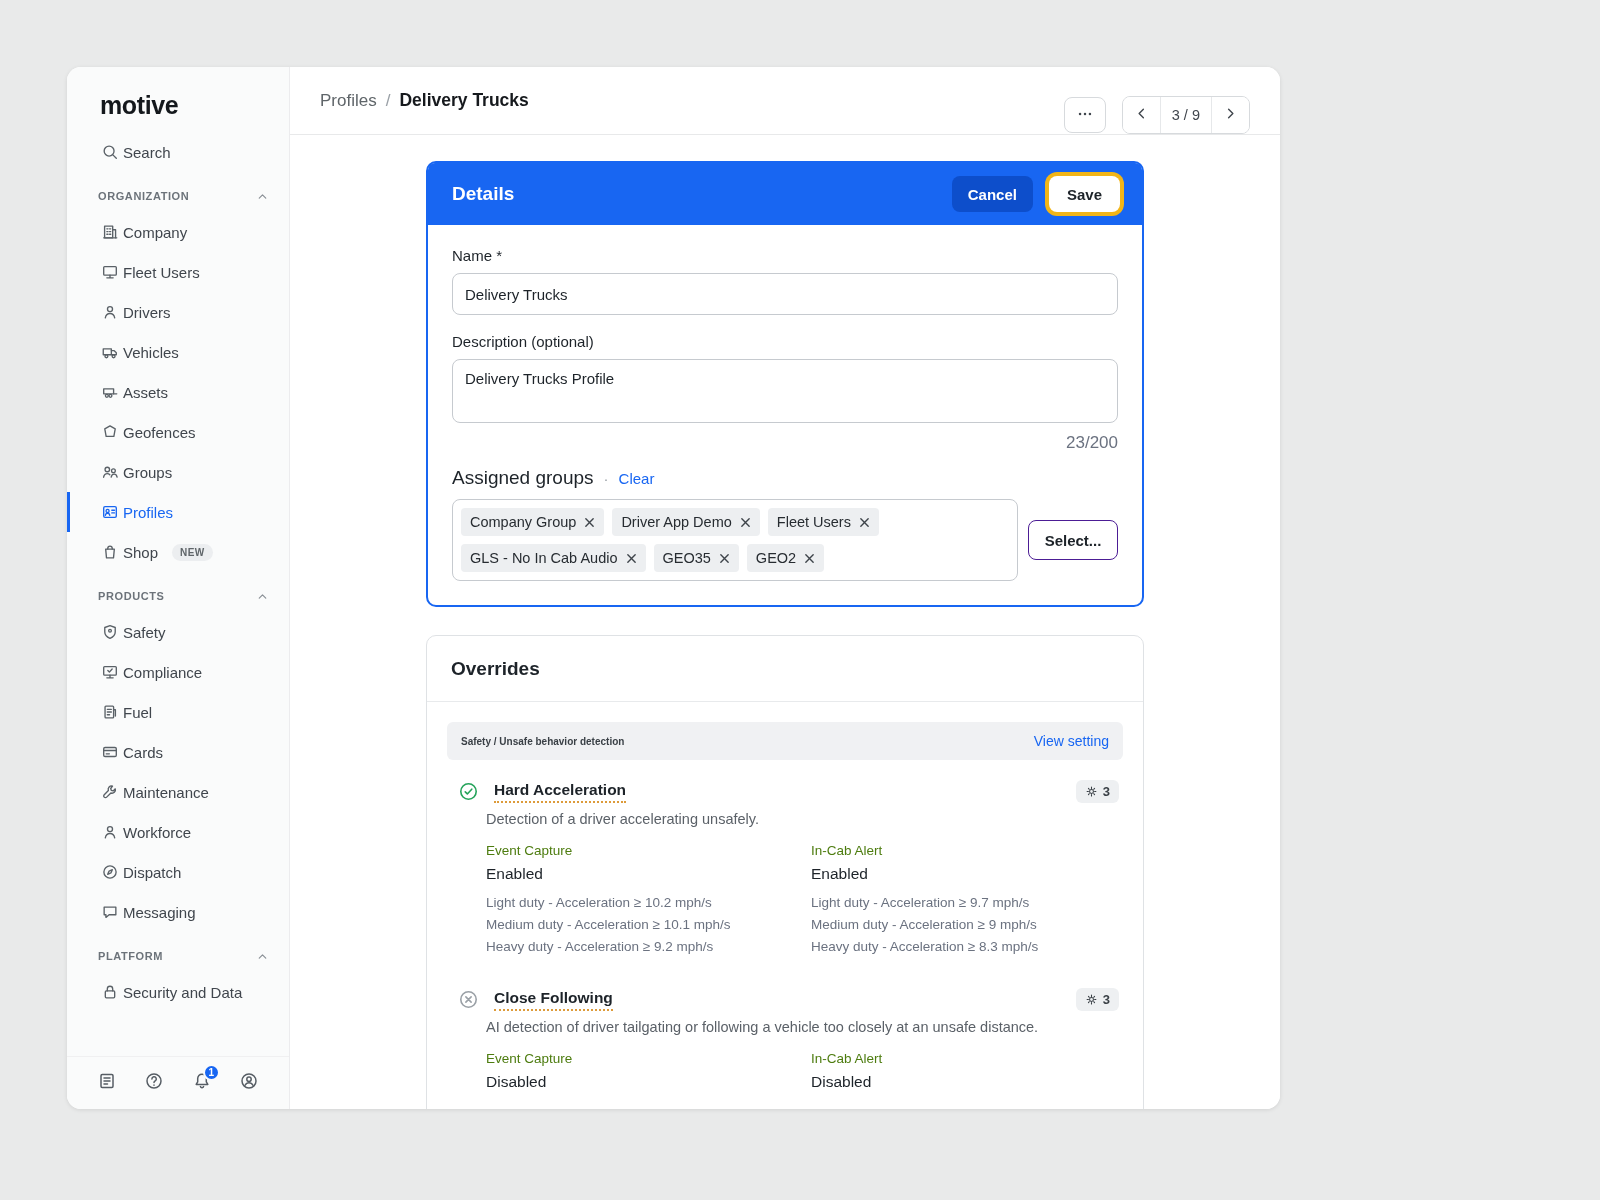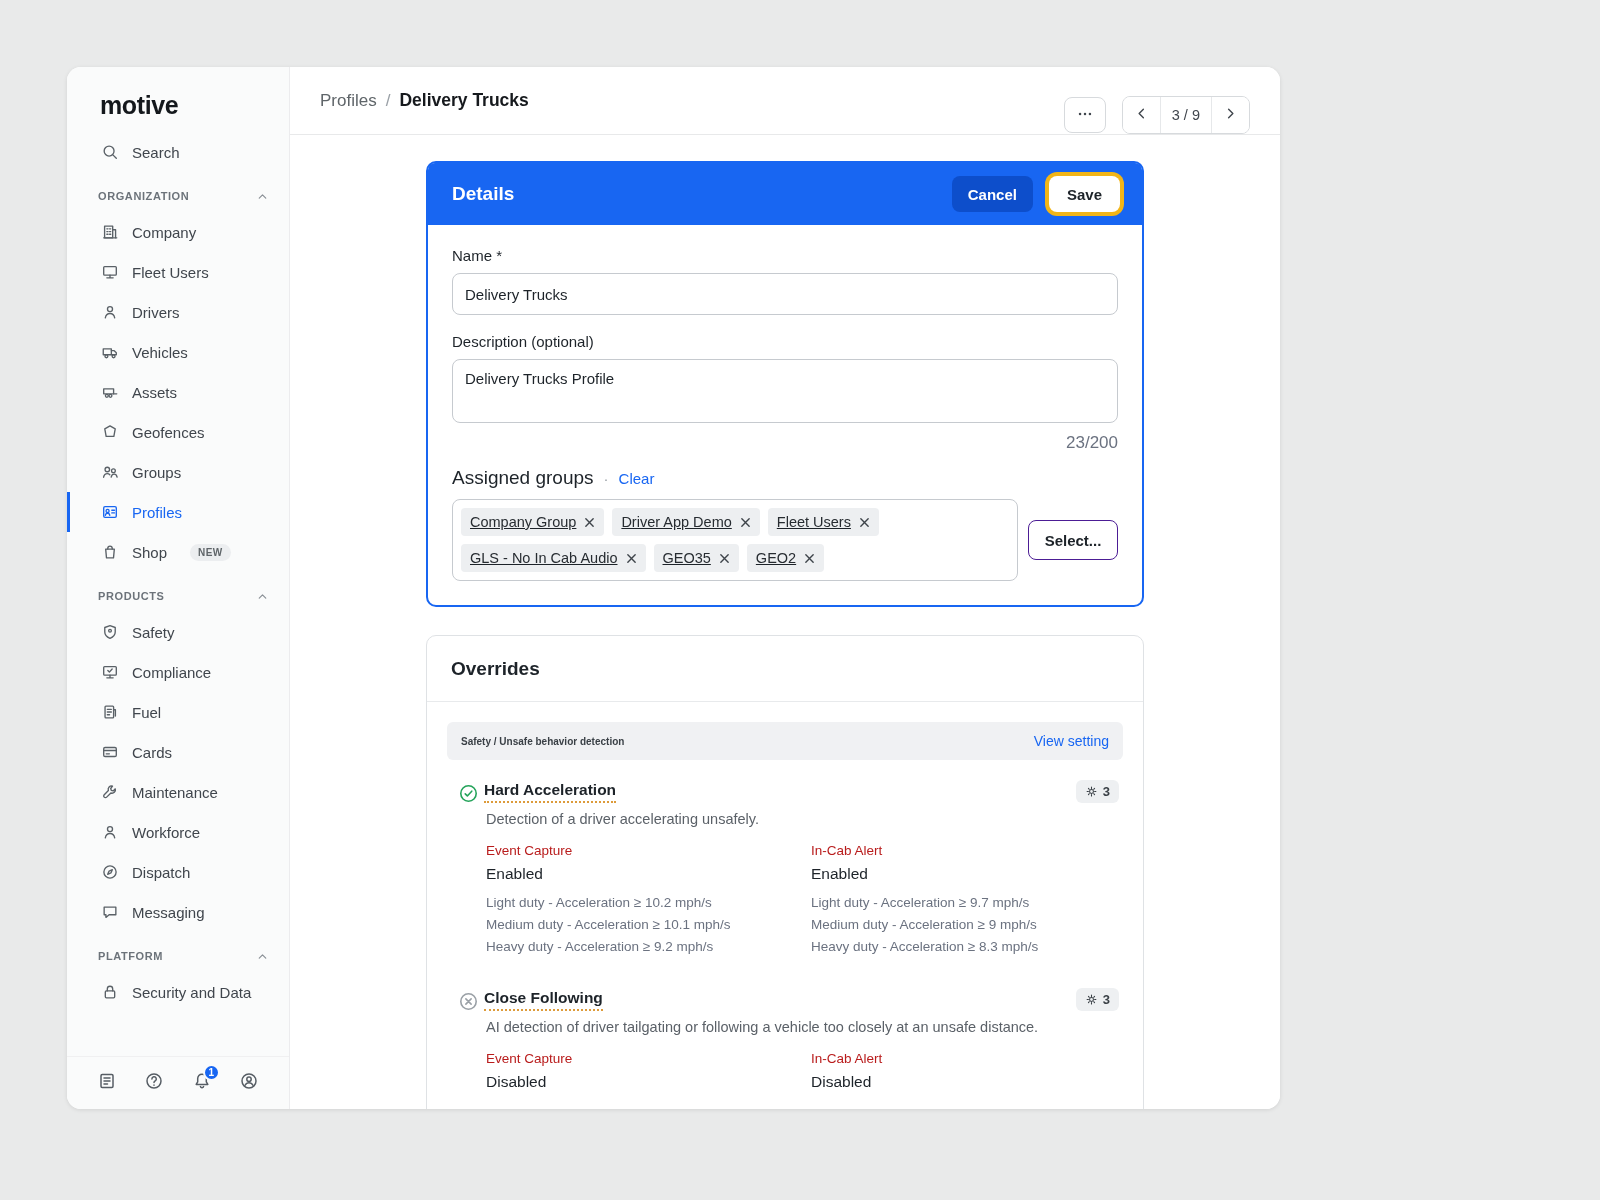--- a/index.html
+++ b/index.html
@@ -18,21 +18,21 @@
     display:flex;
   }
   
   .sidebar {
     width:223px; flex-shrink:0; background:#fafbfb; border-right:1px solid #ececee;
     display:flex; flex-direction:column;
   }
   .logo { padding:24px 0 12px 33px; font-size:25px; font-weight:800; color:#14181c; letter-spacing:-0.4px; }
   .nav { flex:1; overflow:hidden; }
   .nav-item {
-    display:flex; align-items:center; gap:13px; height:40px;
+    display:flex; align-items:center; gap:4px; height:40px;
     padding:0 14px 0 31px; font-size:15px; color:#40464d; cursor:pointer;
     border-left:3px solid transparent;
   }
   .nav-item .icon { width:18px; height:18px; display:flex; color:#5a6167; flex-shrink:0; }
   .nav-item.active { color:#1866f2; border-left-color:#1866f2; }
   .nav-item.active .icon { color:#1866f2; }
   .section-hdr {
     display:flex; align-items:center; justify-content:space-between;
     height:32px; margin-top:8px; padding:0 20px 0 31px;
     font-size:11px; font-weight:700; letter-spacing:.6px; color:#6c737a; cursor:pointer;
@@ -104,56 +104,56 @@
     padding:10px 12px; font-size:15px; color:#1d2329; resize:none; font-family:inherit;
   }
   .char-count { text-align:right; font-size:17px; color:#6b7280; margin-top:6px; }
   .ag-row { display:flex; align-items:center; gap:10px; margin:14px 0 10px; }
   .ag-label { font-size:19px; color:#1d2329; }
   .ag-dot { color:#9aa0a6; font-size:15px; }
   .clear-link { color:#1866f2; font-size:15px; cursor:pointer; text-decoration:none; }
   .chips-row { display:flex; gap:10px; align-items:center; }
   .chips-box {
     flex:1; border:1px solid #c6cacf; border-radius:8px; padding:8px;
-    display:flex; flex-wrap:wrap; gap:8px; min-height:74px; align-content:flex-start;text-decoration:underline;
+    display:flex; flex-wrap:wrap; gap:8px; min-height:74px; align-content:flex-start;
   }
   .chip {
     display:inline-flex; align-items:center; gap:8px; background:#edeff1;
     border-radius:4px; padding:5px 9px; font-size:14.5px; color:#272c31; height:28px;
   }
   .chip-x { display:flex; cursor:pointer; color:#3e444a; }
   .btn-select {
     width:90px; height:40px; background:#fff; border:1px solid #4c1d95; border-radius:8px;
     font-size:15px; font-weight:700; color:#1d2329; cursor:pointer; font-family:inherit;
   }
   
   .overrides-card { border:1px solid #dfe2e5; margin-top:28px; padding-bottom:40px; }
   .card-title { font-size:19px; font-weight:700; padding:22px 24px 21px; border-bottom:1px solid #e8eaec; }
   .obar {
     margin:20px 20px 0; background:#f0f1f3; border-radius:6px; height:38px;
     display:flex; align-items:center; padding:0 14px;
   }
   .obar-label { flex:1; font-size:10px; font-weight:700; color:#3a4046; }
   .view-setting { font-size:14px; color:#1866f2; cursor:pointer; text-decoration:none; }
   .oitem { padding:20px 24px 0 32px; }
-  .oitem-head { display:flex; align-items:flex-end; gap:6px; }
+  .oitem-head { display:flex; align-items:center; gap:16px; }
   .status-icon { display:flex; flex-shrink:0; }
   .otitle {
     font-size:15.5px; font-weight:600; color:#1d2329; cursor:pointer;
     border-bottom:2px dotted #dd9b3a; padding-bottom:2px;
   }
   .gearpill {
     margin-left:auto; display:flex; align-items:center; gap:5px;
     background:#eef0f2; border-radius:6px; padding:4px 9px;
     font-size:13px; font-weight:600; color:#3a4046; cursor:pointer;
   }
   .gearpill .gicon { display:flex; color:#3a4046; }
   .odesc { margin:8px 0 0 27px; font-size:14.5px; color:#5b6168; }
   .ogrid { display:grid; grid-template-columns:325px 1fr; margin:16px 0 0 27px; }
-  .ocol-label { font-size:13.5px; color:#b91c1c; margin-bottom:7px; }
+  .ocol-label { font-size:13.5px; color:#4d7c0f; margin-bottom:7px; }
   .ocol-value { font-size:15.5px; color:#1d2329; margin-bottom:9px; }
   .ocol-line { font-size:13.5px; color:#6b7280; line-height:22px; }
   .oitem.second { margin-top:10px; }
 </style>
 </head>
 <body>
 
 <div class="window">
 
   <aside class="sidebar">

